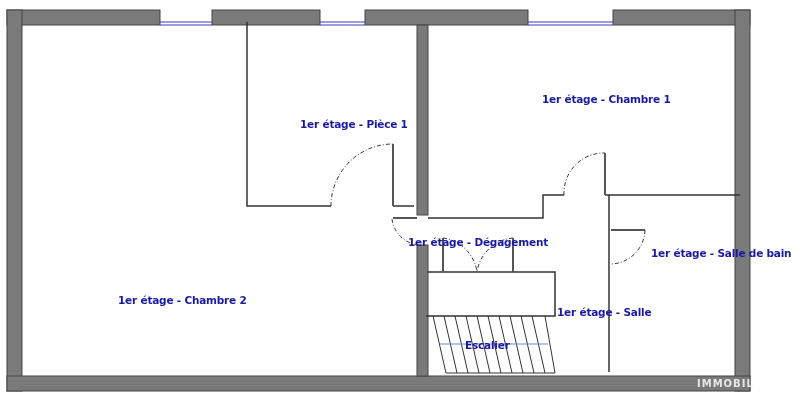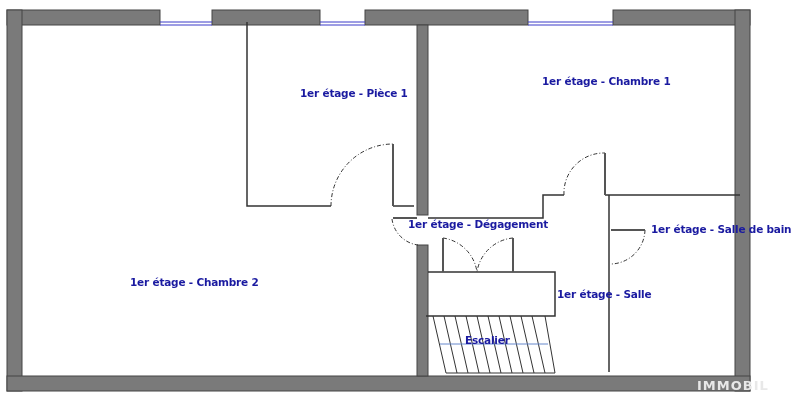--- a/index.html
+++ b/index.html
@@ -1,19 +1,19 @@
 <!DOCTYPE html>
 <html><head>
 <meta charset="utf-8">
 <style>
   html, body { margin:0; padding:0; background:#fff; }
   body { width:800px; height:400px; position:relative; overflow:hidden; font-family:"DejaVu Sans", sans-serif; }
   svg { position:absolute; left:0; top:0; }
-  .lbl { position:absolute; font-size:10.5px; font-weight:bold; color:#1a1aa0; white-space:nowrap; letter-spacing:-0.2px; }
-  .wm { position:absolute; left:697px; top:378px; font-size:13px; color:#e8e8e8; font-weight:bold; letter-spacing:1px; }
+  .lbl { position:absolute; font-size:10.5px; font-weight:bold; color:#1a1aa0; white-space:nowrap; letter-spacing:-0.2px;margin-top:18px; }
+  .wm { position:absolute; left:697px; top:378px; font-size:10px; color:#e8e8e8; font-weight:bold; letter-spacing:1px; }
 </style>
 </head>
 <body>
 
 <svg width="800" height="400">
 
   <g fill="#7a7a7a" stroke="#444" stroke-width="1">
     <rect x="7" y="10" width="153" height="15"></rect>
     <rect x="212" y="10" width="108" height="15"></rect>
     <rect x="365" y="10" width="163" height="15"></rect>
@@ -72,20 +72,20 @@
     <line x1="499" y1="316" x2="512" y2="373"></line>
     <line x1="510" y1="316" x2="523" y2="373"></line>
     <line x1="521" y1="316" x2="534" y2="373"></line>
     <line x1="532" y1="316" x2="545" y2="373"></line>
     <line x1="545" y1="316" x2="555" y2="373"></line>
     <line x1="446" y1="373" x2="555" y2="373"></line>
     <line x1="440" y1="344" x2="548" y2="344" stroke="#6688cc"></line>
   </g>
 </svg>
 
-<div class="lbl" style="left:130px;top:276px;">1er étage - Chambre 2</div>
-<div class="lbl" style="left:300px;top:87px;text-align:right;">1er étage - Pièce 1</div>
+<div class="lbl" style="left:118px;top:276px;">1er étage - Chambre 2</div>
+<div class="lbl" style="left:300px;top:100px;text-align:right;">1er étage - Pièce 1</div>
 <div class="lbl" style="left:542px;top:75px;">1er étage - Chambre 1</div>
 <div class="lbl" style="left:408px;top:218px;">1er étage - Dégagement</div>
-<div class="lbl" style="left:651px;top:223px;">1er étage - Salle de bain</div>
+<div class="lbl" style="left:651px;top:229px;">1er étage - Salle de bain</div>
 <div class="lbl" style="left:557px;top:288px;">1er étage - Salle</div>
-<div class="lbl" style="left:465px;top:334px;">Escalier</div>
+<div class="lbl" style="left:465px;top:321px;">Escalier</div>
 <div class="wm">IMMOBIL</div>
 
 </body></html>

